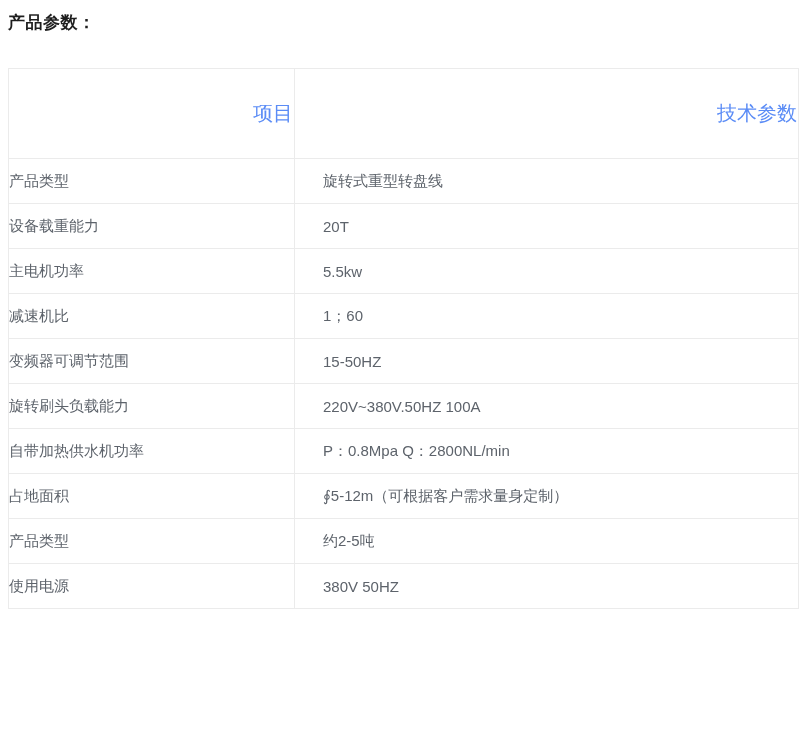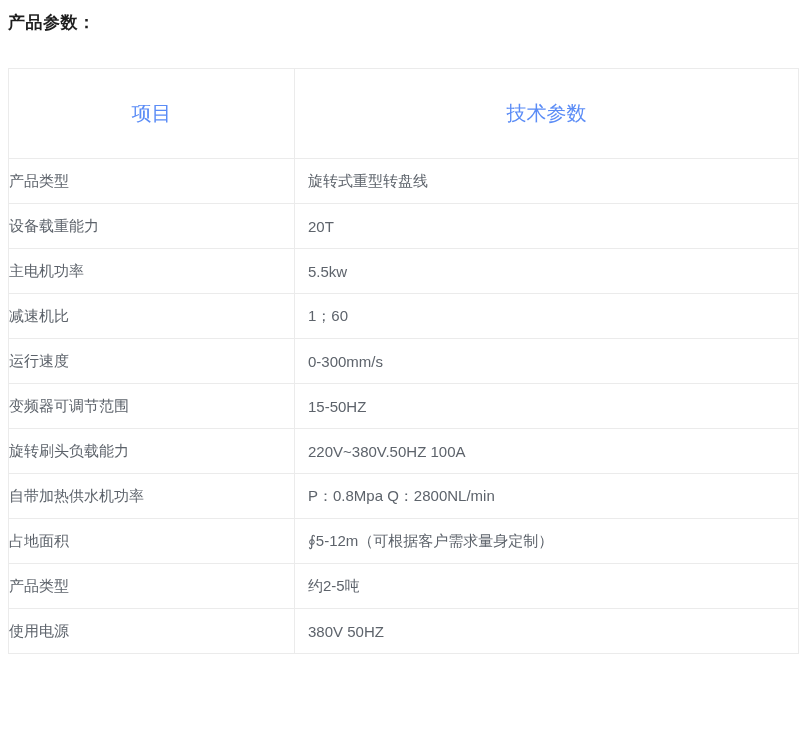--- a/index.html
+++ b/index.html
@@ -37,39 +37,39 @@
     table-layout: fixed;
     background: #ffffff;
   }
   col.col-item  { width: 286px; }
   col.col-value { width: 504px; }
   .spec-table th {
     height: 87px;
     font-size: 20px;
     font-weight: 400;
     color: #5b8cf6;
-    text-align: center;
+    text-align: right;
     vertical-align: middle;
     border: 1px solid #ebebeb;
     background: #ffffff;
   }
   .spec-table td {
     height: 44px;
     font-size: 15px;
     font-weight: 400;
     color: #5d636b;
     vertical-align: middle;
     border: 1px solid #ebebeb;
     padding: 0;
     background: #ffffff;
     white-space: nowrap;
     overflow: hidden;
   }
   td.item-cell  { }
-  td.value-cell { padding-left: 13px; margin-top: 24px; }
+  td.value-cell { padding-left: 28px; margin-top: 24px; }
 </style>
 </head>
 <body>
 
 <div class="page">
 
   <h2 class="title">产品参数：</h2>
 
   <table class="spec-table">
     <colgroup>
@@ -93,24 +93,20 @@
         </tr>
         <tr>
           <td class="item-cell">主电机功率</td>
           <td class="value-cell">5.5kw</td>
         </tr>
         <tr>
           <td class="item-cell">减速机比</td>
           <td class="value-cell">1；60</td>
         </tr>
         <tr>
-          <td class="item-cell">运行速度</td>
-          <td class="value-cell">0-300mm/s</td>
-        </tr>
-        <tr>
           <td class="item-cell">变频器可调节范围</td>
           <td class="value-cell">15-50HZ</td>
         </tr>
         <tr>
           <td class="item-cell">旋转刷头负载能力</td>
           <td class="value-cell">220V~380V.50HZ 100A</td>
         </tr>
         <tr>
           <td class="item-cell">自带加热供水机功率</td>
           <td class="value-cell">P：0.8Mpa Q：2800NL/min</td>

